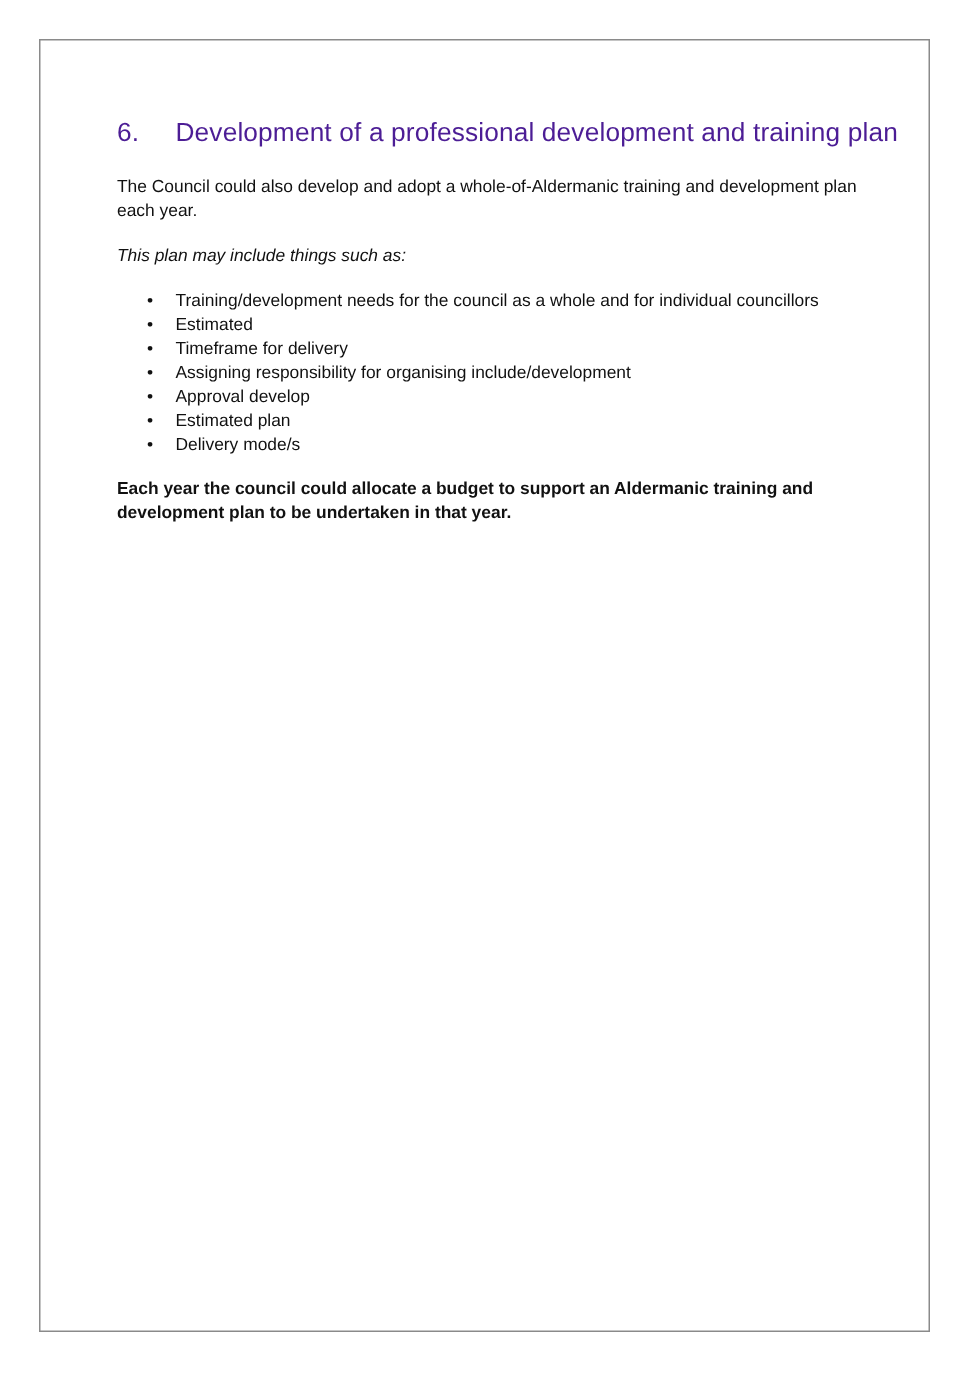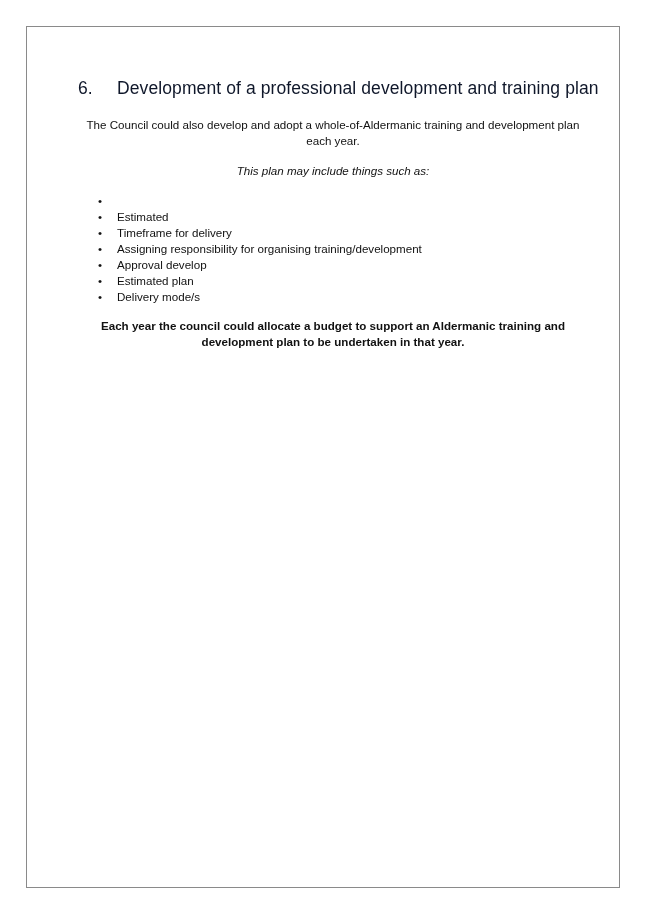--- a/index.html
+++ b/index.html
@@ -1,39 +1,39 @@
 <!DOCTYPE html>
 <html><head>
 <meta charset="utf-8">
 <style>
   html, body { margin:0; padding:0; background:#ffffff; }
   body { width:647px; height:915px; position:relative; overflow:hidden; font-family:"Liberation Sans", sans-serif; }
   .page { position:absolute; left:26px; top:26px; width:594px; height:862px; border:1px solid #8a8a8a; box-sizing:border-box; }
-  .heading { position:absolute; left:78px; top:78px; font-size:17.5px; color:#0f172a; white-space:nowrap; letter-spacing:0.1px; }
+  .heading { position:absolute; left:78px; top:78px; font-size:17.5px; color:#4c1d95; white-space:nowrap; letter-spacing:0.1px; }
   .heading .num { display:inline-block; width:39px; }
-  .para { position:absolute; left:78px; font-size:11.6px; color:#111; line-height:15.5px; width:510px;text-align:center; }
+  .para { position:absolute; left:78px; font-size:11.6px; color:#111; line-height:15.5px; width:510px; }
   .list { position:absolute; left:98px; top:193px; margin:0; padding:0; list-style:none; font-size:11.6px; color:#111; }
   .list li { height:16px; line-height:16px; position:relative; padding-left:19px; white-space:nowrap; }
   .list li .bullet { position:absolute; left:0; top:0; }
 </style>
 </head>
 <body>
 
 <div class="page"></div>
 
 <div class="heading">
   <span class="num">6.</span><span>Development of a professional development and training plan</span>
 </div>
 
 <div class="para" style="top:117px;">The Council could also develop and adopt a whole-of-Aldermanic training and development plan each year.</div>
 <div class="para" style="top:163px;font-style:italic;">This plan may include things such as:</div>
 
 <ul class="list">
-  <li><span class="bullet">•</span></li>
+  <li><span class="bullet">•</span><span>Training/development needs for the council as a whole and for individual councillors</span></li>
   <li><span class="bullet">•</span><span>Estimated</span></li>
   <li><span class="bullet">•</span><span>Timeframe for delivery</span></li>
-  <li><span class="bullet">•</span><span>Assigning responsibility for organising training/development</span></li>
+  <li><span class="bullet">•</span><span>Assigning responsibility for organising include/development</span></li>
   <li><span class="bullet">•</span><span>Approval develop</span></li>
   <li><span class="bullet">•</span><span>Estimated plan</span></li>
   <li><span class="bullet">•</span><span>Delivery mode/s</span></li>
 </ul>
 
 <div class="para" style="top:318px;font-weight:bold;">Each year the council could allocate a budget to support an Aldermanic training and development plan to be undertaken in that year.</div>
 
 </body></html>

